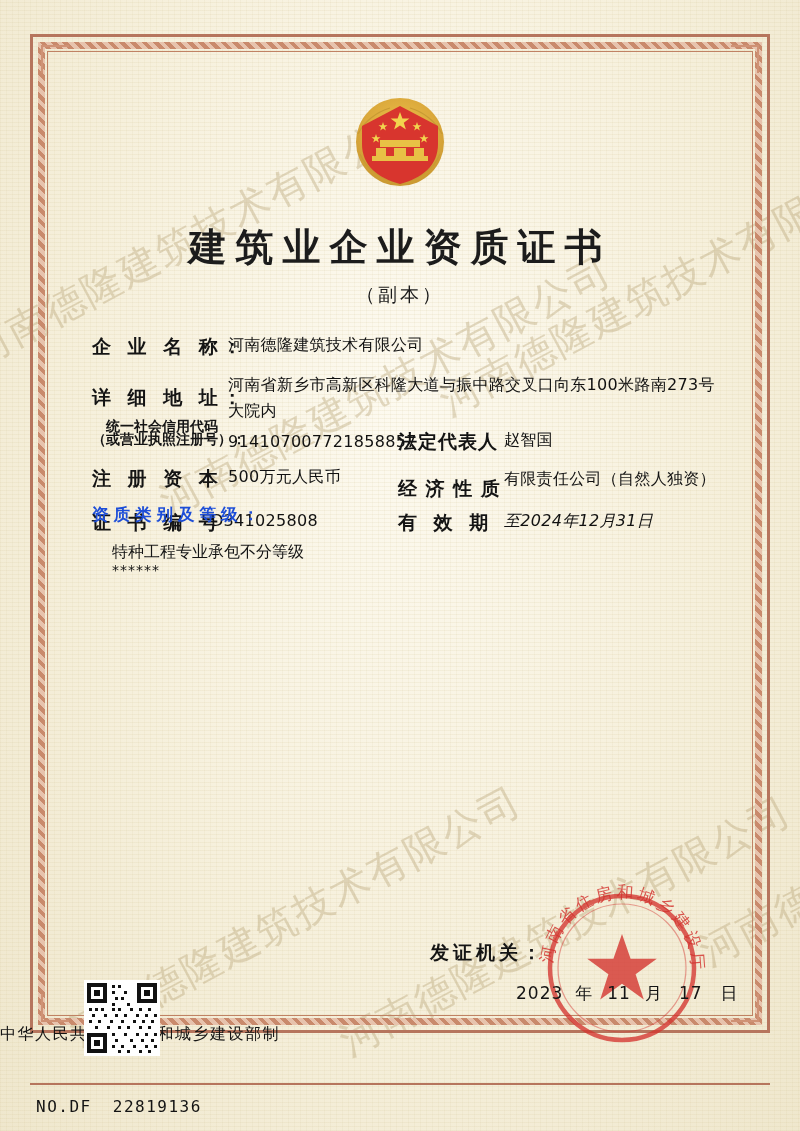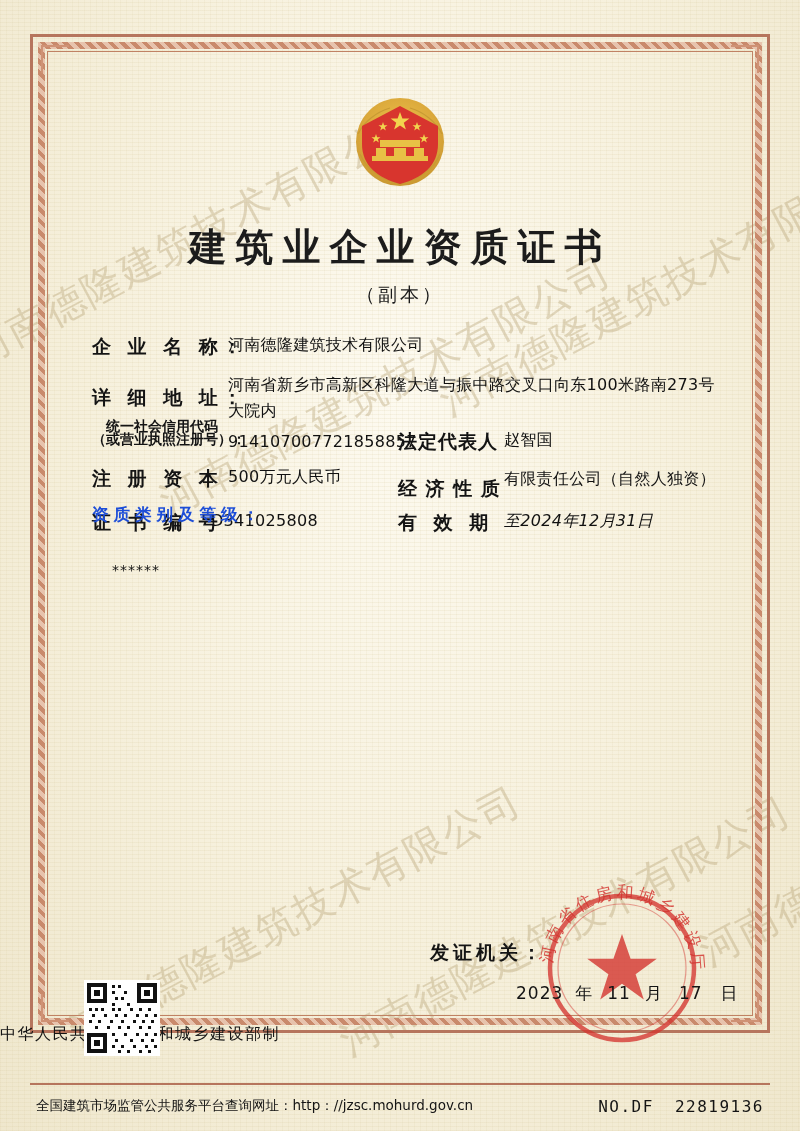--- a/index.html
+++ b/index.html
@@ -370,20 +370,21 @@
     <div class="row" style="height:40px;">
       <div class="lbl abs" style="left:0; top:6px;">证 书 编 号</div>
       <div class="val abs" style="left:119px; top:7px;">D341025808</div>
       <div class="lbl abs" style="left:306px; top:6px; letter-spacing:5px;">有 效 期</div>
       <div class="val abs" style="left:412px; top:7px;font-style:italic;">至2024年12月31日</div>
     </div>
 
   </div>
 
   <div class="qual-head">资质类别及等级：</div>
+  <div class="qual-body">特种工程专业承包不分等级</div>
   <div class="qual-stars">******</div>
 
   <div class="issuer">发证机关：</div>
 
   <div class="seal">
     <svg viewBox="0 0 184 184" width="184" height="184">
       <defs>
         <path id="sealArc" d="M 92,92 m -70,0 a 70,70 0 1,1 140,0 a 70,70 0 1,1 -140,0"></path>
       </defs>
       <circle cx="92" cy="92" r="72" fill="none" stroke="#d3342f" stroke-width="4.5" opacity="0.78"></circle>
@@ -473,20 +474,19 @@
         <rect x="34" y="70" width="3" height="3"></rect>
           <rect x="43" y="70" width="3" height="3"></rect>
         <rect x="55" y="70" width="3" height="3"></rect>
           <rect x="64" y="70" width="3" height="3"></rect>
       </g>
     </svg>
   </div>
 
   <div class="footer-line"></div>
   <div class="footer">
-    <div>全国建筑市场监管公共服务平台查询网址：http：//jzsc.mohurd.gov.cn</div>
     <div class="footer-no">
       <span>NO.DF</span>
       <span style="margin-left:10px;">22819136</span>
     </div>
   </div>
 
 </div>
 
 </body></html>

